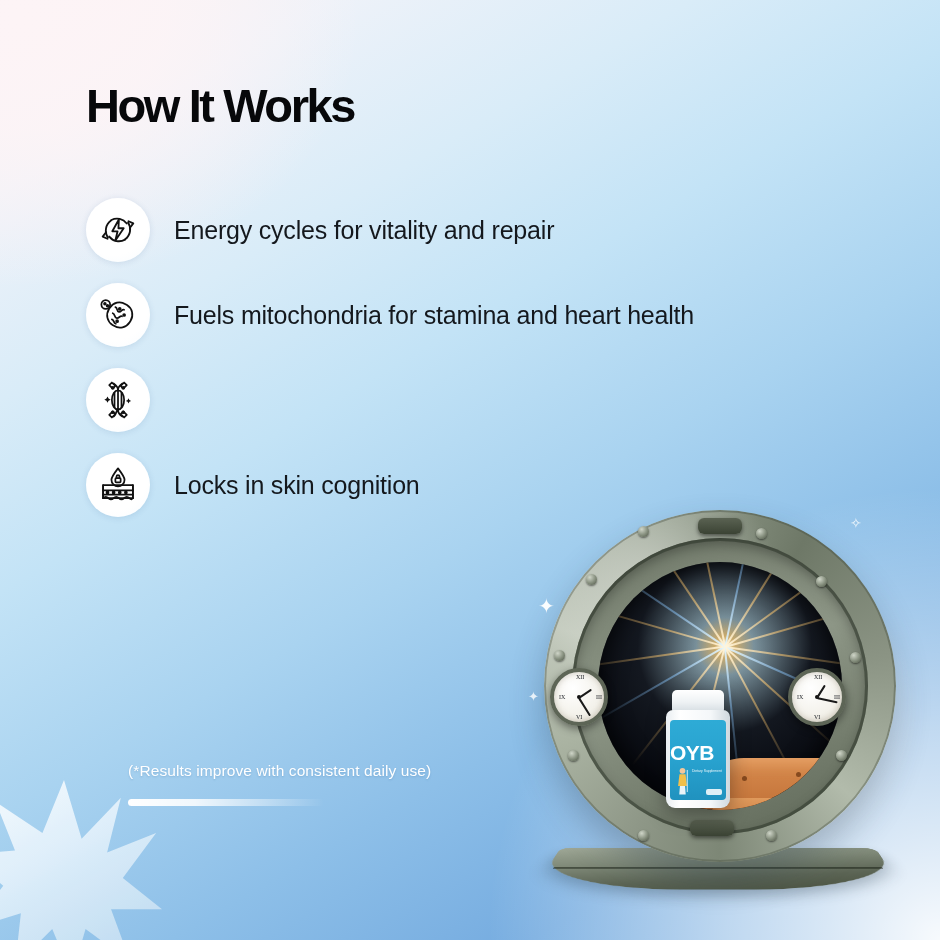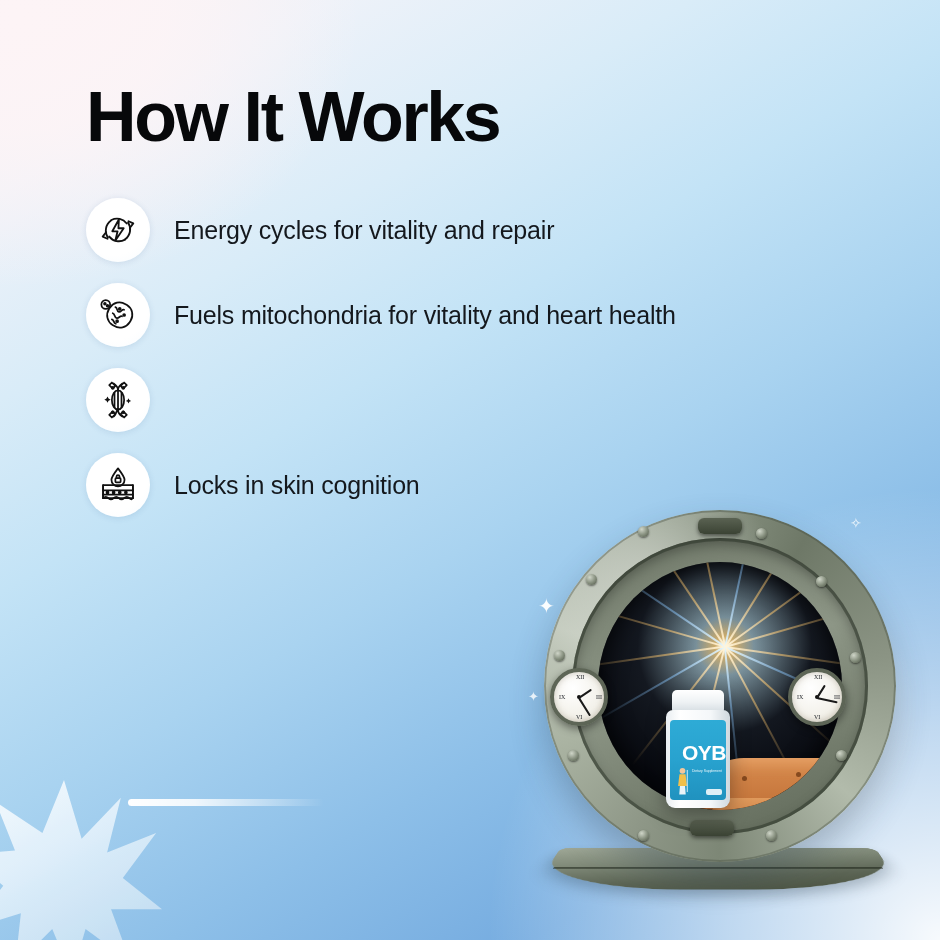--- a/index.html
+++ b/index.html
@@ -35,21 +35,21 @@
     clip-path:polygon(
       50% 0%, 59% 30%, 79% 9%, 72% 37%, 97% 27%, 80% 50%,
       100% 66%, 74% 66%, 84% 93%, 61% 76%, 54% 100%, 44% 76%,
       25% 95%, 28% 68%, 2% 76%, 19% 54%, 0% 38%, 25% 36%, 15% 11%, 39% 27%);
     filter:blur(.3px);
   }
 
   
   .headline{
     position:absolute; left:86px; top:82px;
-    font-size:70px; line-height:1; font-weight:900;
+    font-size:47px; line-height:1; font-weight:900;
     letter-spacing:-2.4px; color:#07080a;
     font-family:"Liberation Sans", sans-serif;
   }
 
   
   .benefits{ position:absolute; left:86px; top:198px; width:780px; }
   .benefit{
     display:flex; align-items:center; gap:24px;
     height:64px; margin-bottom:21px;
   }
@@ -203,21 +203,21 @@
     position:absolute; left:0; top:20px; width:64px; height:98px;
     background:linear-gradient(90deg,#e9eef1 0%,#ffffff 22%,#f4f7f9 70%,#cfd8de 100%);
     border-radius:7px 7px 9px 9px;
   }
   .blabelwrap{
     position:absolute; left:4px; top:30px; width:56px; height:80px;
     background:linear-gradient(180deg,#2eabd6 0%,#28a2cf 50%,#2092bf 100%);
     border-radius:4px; overflow:hidden;
   }
   .bbrand{
-    position:absolute; left:0; right:0; top:22px; text-align:right;
+    position:absolute; left:0; right:0; top:22px; text-align:left;
     font-size:21px; font-weight:700; color:#ffffff; letter-spacing:-.5px;
     line-height:1;
   }
   .bsub{
     position:absolute; left:22px; top:48px; right:4px;
     font-size:3.4px; color:rgba(255,255,255,.9); line-height:1.9;
   }
   .bfig{
     position:absolute; left:4px; top:46px; width:17px; height:30px;
   }
@@ -263,21 +263,21 @@
           <path d="M18 22c3 1 1.5 5 4.5 5.5s3.5-3 6-2"></path>
           <path d="M17 29c3 .8 1.5 4.5 4.5 5"></path>
           <circle cx="26" cy="17" r="1.1" fill="#111"></circle>
           <circle cx="31" cy="24" r="1.1" fill="#111"></circle>
           <circle cx="23" cy="31" r="1.1" fill="#111"></circle>
           <circle cx="10" cy="12" r="5"></circle>
           <circle cx="9" cy="11" r="1" fill="#111"></circle>
           <circle cx="12" cy="13.5" r="1" fill="#111"></circle>
         </svg>
       </span>
-      <span class="blabel">Fuels mitochondria for vitality and heart health</span>
+      <span class="blabel">Fuels mitochondria for stamina and heart health</span>
     </div>
 
     <div class="benefit">
       <span class="bicon">
         <svg width="42" height="42" viewBox="0 0 48 48" fill="none" stroke="#111" stroke-width="2" stroke-linecap="round" stroke-linejoin="round">
           <ellipse cx="24" cy="24" rx="7" ry="11"></ellipse>
           <path d="M24 13v22M20 15.5v17M28 15.5v17"></path>
           <path d="M24 13c0-4 2-6 5-8M24 35c0 4 2 6 5 8M24 13c0-4-2-6-5-8M24 35c0-4-2 6-5 8"></path>
           <path d="M31 4l3 3-4 4-3-3zM17 4l-3 3 4 4 3-3zM31 44l3-3-4-4-3 3zM17 44l-3-3 4-4 3 3z"></path>
           <circle cx="30" cy="10" r="1.1" fill="#111"></circle>
@@ -305,20 +305,21 @@
           <circle cx="26" cy="32.5" r="1.1" fill="#111"></circle>
           <circle cx="33" cy="32.5" r="1.1" fill="#111"></circle>
         </svg>
       </span>
       <span class="blabel">Locks in skin cognition</span>
     </div>
 
 
   </div>
 
+  <div class="footnote">(*Results improve with consistent daily use)</div>
   <div class="progressbar"></div>
 
   <div class="product">
     <div class="glowhalo"></div>
 
     <div class="stand"></div>
     <div class="standpost"></div>
 
     <div class="ring"></div>
     <div class="ring2"></div>

